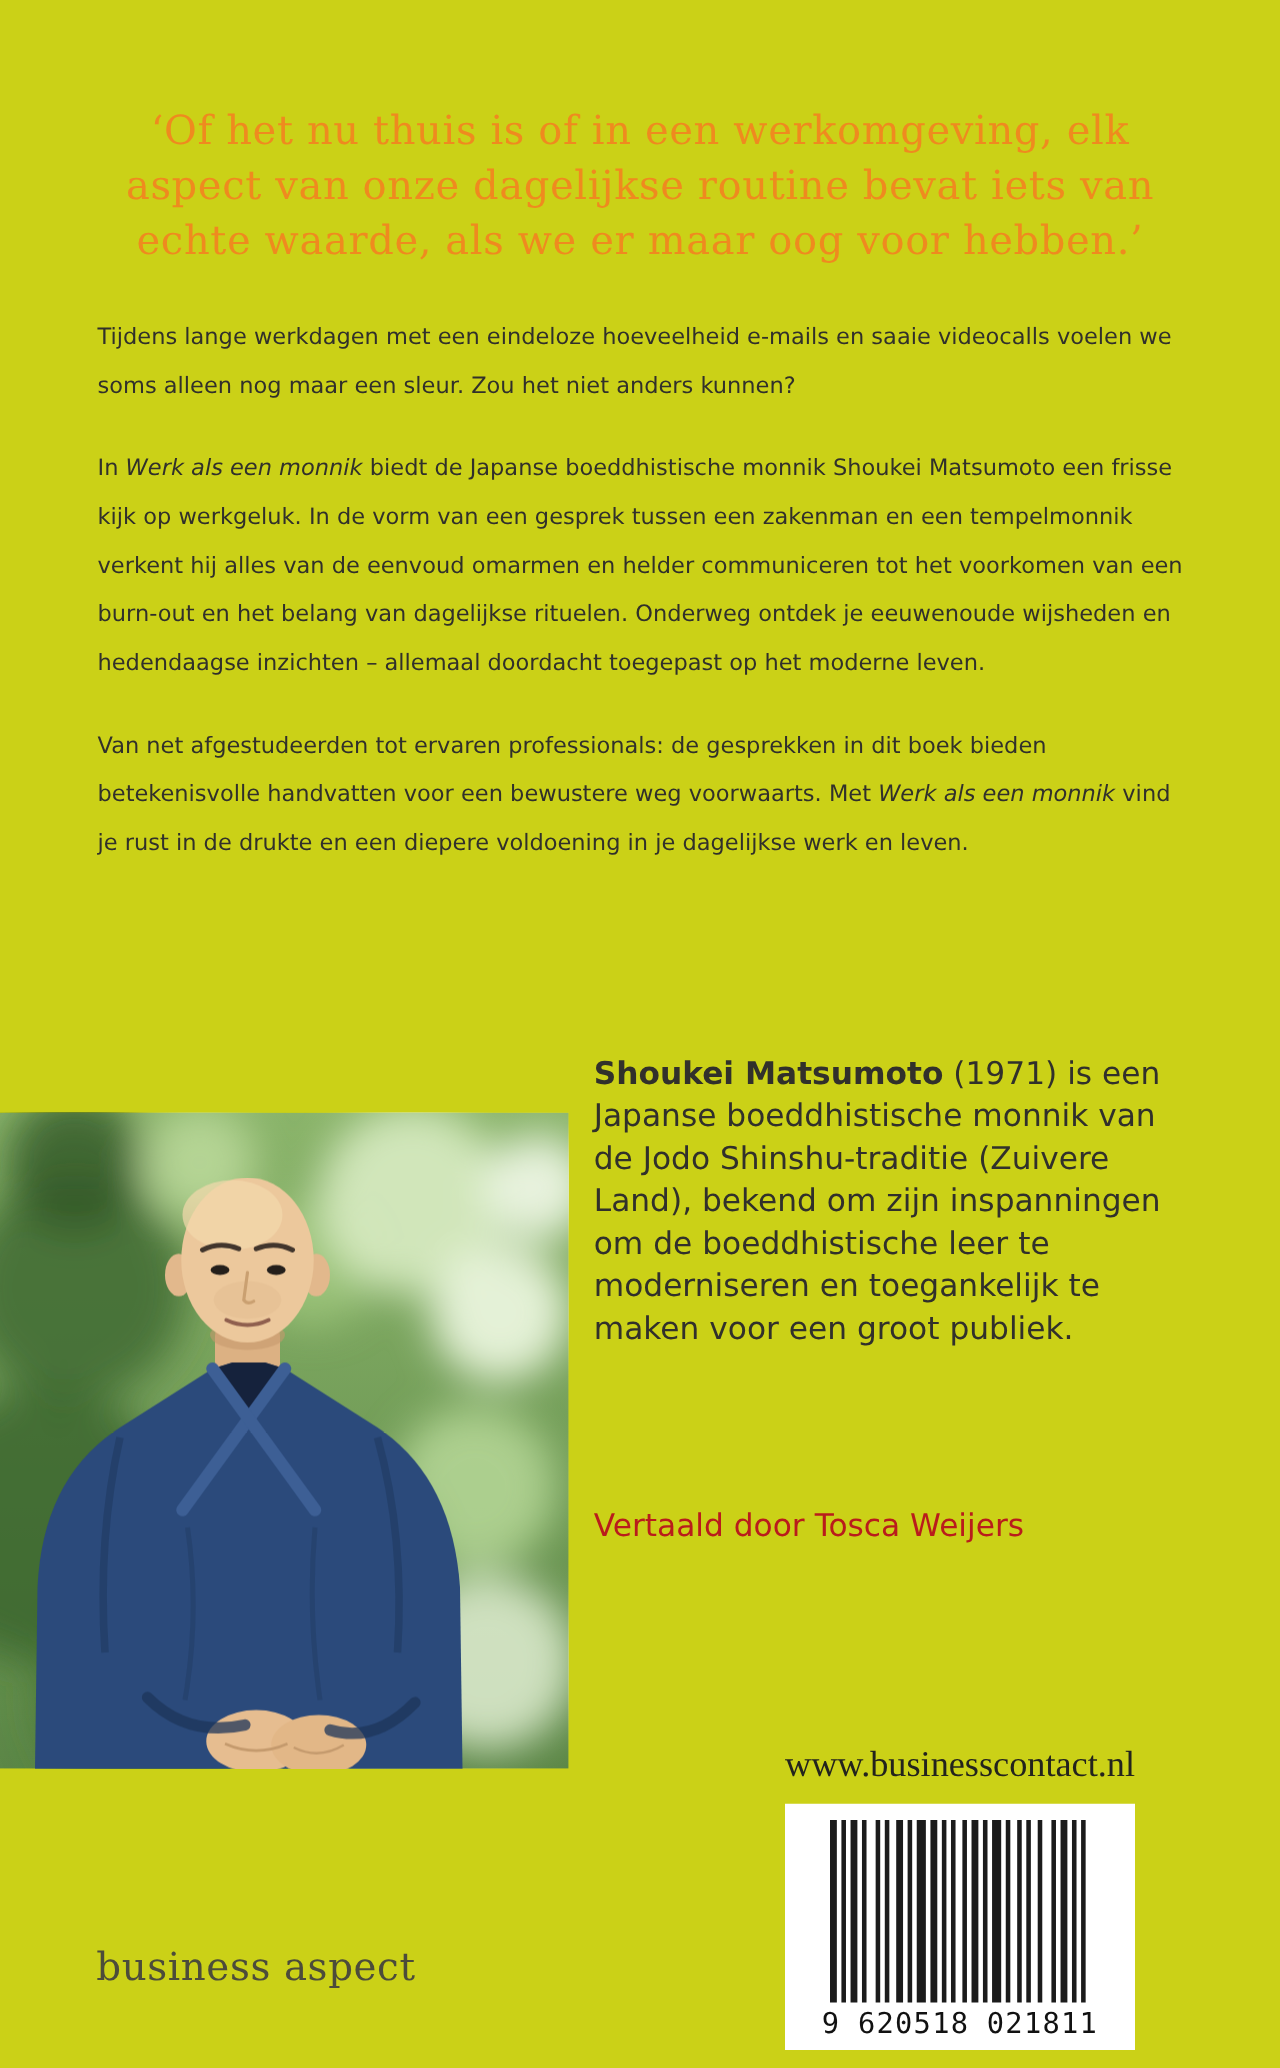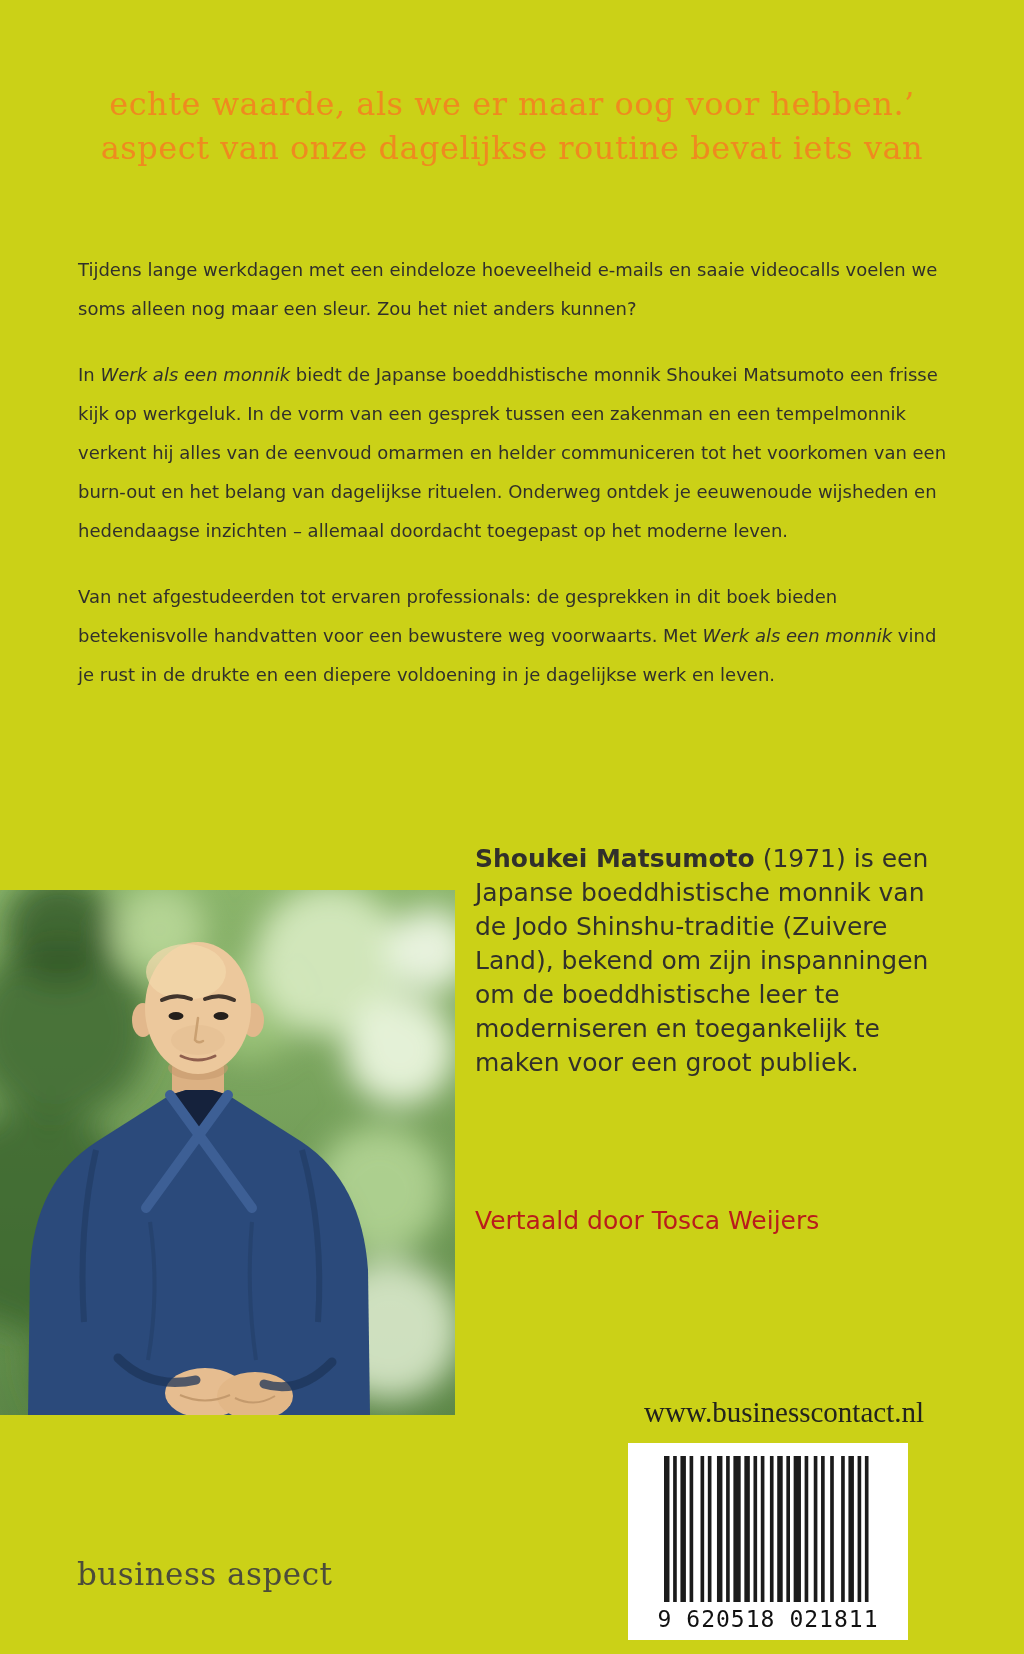--- a/index.html
+++ b/index.html
@@ -32,21 +32,21 @@
 
   .author-bio {
     position:absolute; left:475px; top:842px; width:478px;
     font-size:25px; line-height:34px; color:#31302b;
   }
   .translator {
     position:absolute; left:475px; top:1206px; width:478px;
     font-size:25px; color:#b91c1c;
   }
   .website {
-    position:absolute; left:604px; top:1396px; width:360px;
+    position:absolute; left:588px; top:1396px; width:360px;
     text-align:center;
     font-family:"Liberation Serif", serif;
     font-size:29px; color:#23231d;
   }
   .barcode-box {
     position:absolute; left:628px; top:1443px; width:280px; height:197px;
     background:#ffffff;
   }
   .barcode-bars { position:absolute; left:36px; top:13px; }
   .barcode-digits {
@@ -58,22 +58,23 @@
   .publisher-logo {
     position:absolute; left:77px; top:1556px;
     font-family:"DejaVu Serif", serif;
     font-size:31px; color:#4c4c3a; letter-spacing:0.5px;
   }
 </style>
 </head>
 <body>
 
 <div class="pull-quote">
+  <span>‘Of het nu thuis is of in een werkomgeving, elk</span>
+  <span>aspect van onze dagelijkse routine bevat iets van</span>
   <span>echte waarde, als we er maar oog voor hebben.’</span>
-  <span>aspect van onze dagelijkse routine bevat iets van</span>
 </div>
 
 <div class="body-copy">
   <p><span>Tijdens lange werkdagen met een eindeloze hoeveelheid e-mails en saaie videocalls voelen we soms alleen nog maar een sleur. Zou het niet anders kunnen?</span></p>
   <p><span>In </span><span class="seg-italic">Werk als een monnik</span><span> biedt de Japanse boeddhistische monnik Shoukei Matsumoto een frisse kijk op werkgeluk. In de vorm van een gesprek tussen een zakenman en een tempelmonnik verkent hij alles van de eenvoud omarmen en helder communiceren tot het voorkomen van een burn-out en het belang van dagelijkse rituelen. Onderweg ontdek je eeuwenoude wijsheden en hedendaagse inzichten – allemaal doordacht toegepast op het moderne leven.</span></p>
   <p><span>Van net afgestudeerden tot ervaren professionals: de gesprekken in dit boek bieden betekenisvolle handvatten voor een bewustere weg voorwaarts. Met </span><span class="seg-italic">Werk als een monnik</span><span> vind je rust in de drukte en een diepere voldoening in je dagelijkse werk en leven.</span></p>
 </div>
 
 <div class="author-photo">
   <svg width="455" height="525" viewBox="0 0 455 525">

